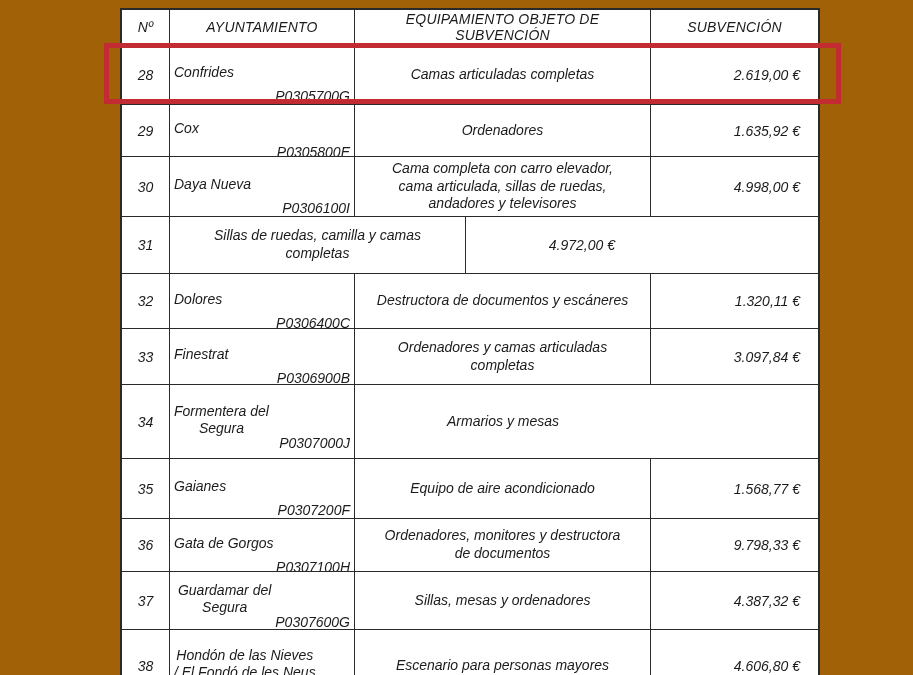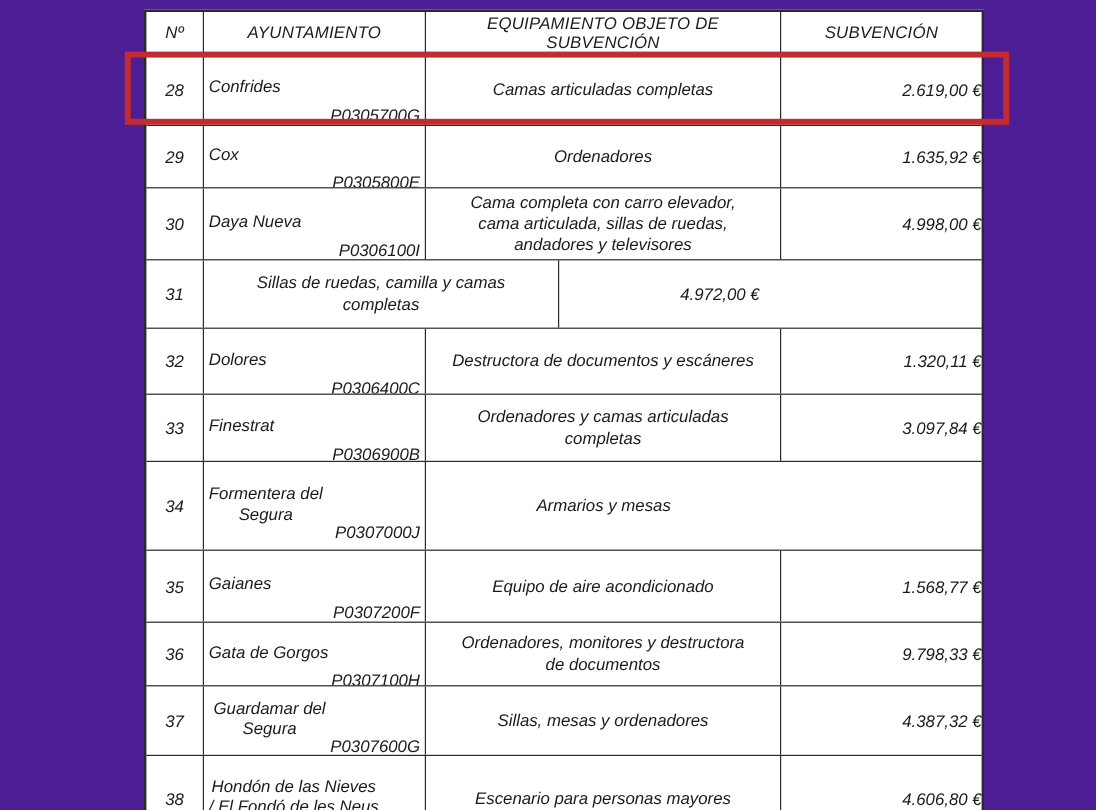--- a/index.html
+++ b/index.html
@@ -6,21 +6,21 @@
   html, body { background: #ffffff; }
   body {
     font-family: "Liberation Sans", "DejaVu Sans", sans-serif;
     font-style: italic;
     color: #1b1b1b;
   }
   .page {
     position: relative;
     width: 913px;
     height: 675px;
-    background: #4c1d95;
+    background: #a16207;
     overflow: hidden;
   }
   .doc-table {
     position: absolute;
     left: 120px;
     top: 8px;
     width: 700px;
     border: 2px solid #2a2a2a;
     background: #ffffff;
   }
@@ -76,20 +76,21 @@
     justify-content: center;
     text-align: center;
     padding: 0 20px;
     font-size: 14px;
     line-height: 1.28;
   }
   .cell-amount {
     display: flex;
     align-items: center;
     justify-content: flex-end;
+    padding-right: 18px;
     font-size: 14px;
     white-space: nowrap;
   }
   .highlight-box {
     position: absolute;
     left: 104px;
     top: 43px;
     width: 737px;
     height: 61px;
     border: 5px solid #c32b33;

